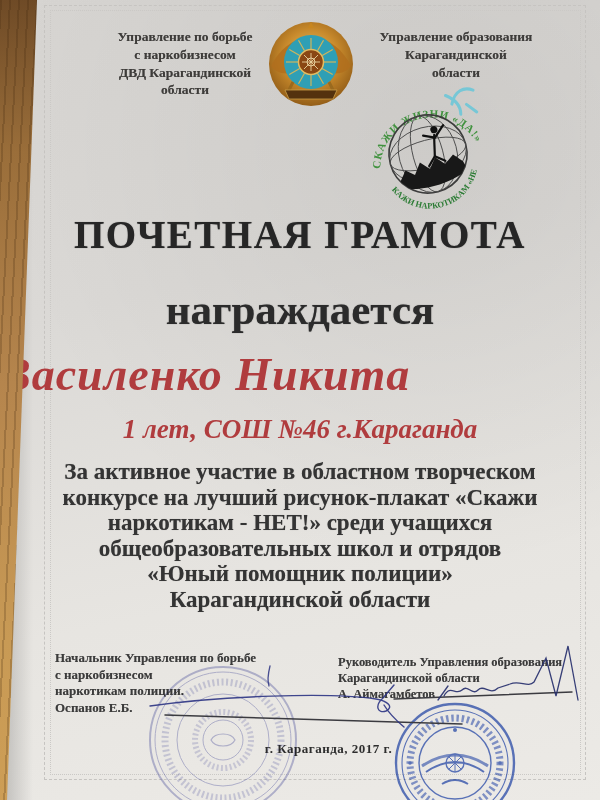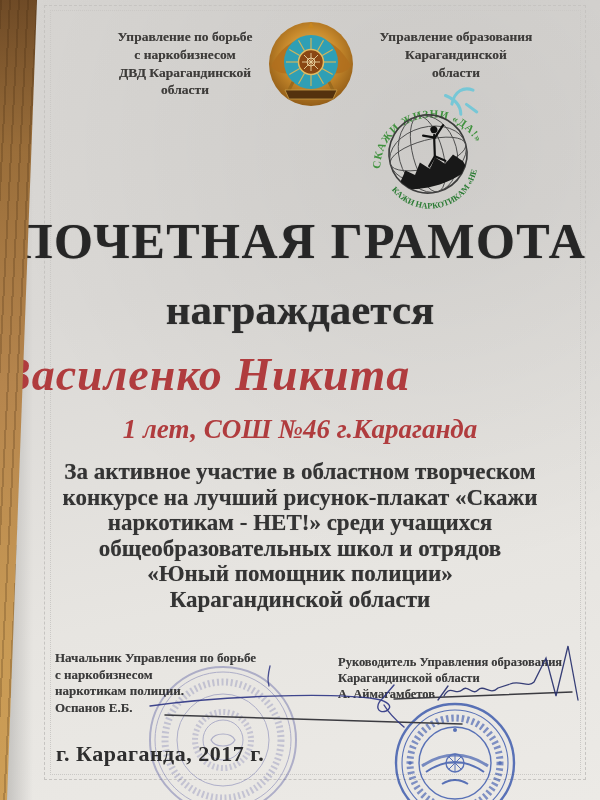--- a/index.html
+++ b/index.html
@@ -19,37 +19,37 @@
     border:1px dashed #c6c4c1;}
   .border-inner{position:absolute;left:50px;top:10px;right:19px;bottom:25px;
     border:1px dotted #cbc9c6;}
   .org{position:absolute;text-align:center;font-weight:bold;font-size:13.5px;
     line-height:1.32;color:#3e3c3a;text-shadow:0 0 0.6px rgba(40,40,40,0.45);}
   .org-left{left:60px;top:28px;width:250px;}
   .org-right{left:345px;top:28px;width:222px;}
   .emblem{position:absolute;left:267px;top:20px;width:88px;height:88px;}
   .logo{position:absolute;left:360px;top:86px;width:136px;height:136px;}
   .title{position:absolute;left:0;top:212px;width:600px;text-align:center;
-    font-size:50px;font-weight:bold;letter-spacing:1.5px;color:#262626;
+    font-size:39px;font-weight:bold;letter-spacing:1.5px;color:#262626;
     text-shadow:0 0 1px rgba(20,20,20,0.5);}
   .verb{position:absolute;left:0;top:285px;width:600px;text-align:center;
     font-size:43px;font-weight:bold;color:#2b2b2b;text-shadow:0 0 1px rgba(20,20,20,0.5);}
   .name{position:absolute;left:0;top:348px;width:600px;text-align:left;
     font-size:46px;font-weight:bold;font-style:italic;letter-spacing:1px;color:#b03c3e;}
   .details{position:absolute;left:0;top:414px;width:600px;text-align:center;
     font-size:27px;font-weight:bold;font-style:italic;color:#b03c3e;}
   .citation{position:absolute;left:40px;top:459px;width:520px;text-align:center;
     font-size:23px;font-weight:bold;line-height:25.5px;color:#343434;
     text-shadow:0 0 0.7px rgba(30,30,30,0.45);}
   .sig{position:absolute;font-weight:bold;color:#3b3b3b;
     text-shadow:0 0 0.6px rgba(40,40,40,0.4);}
   .sig-left{left:55px;top:650px;font-size:13px;line-height:16.5px;width:250px;}
   .sig-right{left:338px;top:654px;font-size:12.5px;line-height:16px;width:240px;}
-  .date{position:absolute;left:56px;top:741px;width:545px;text-align:left;
-    font-size:22px;font-weight:bold;letter-spacing:0.5px;color:#2e2e2e;}
+  .date{position:absolute;left:56px;top:741px;width:545px;text-align:center;
+    font-size:13px;font-weight:bold;letter-spacing:0.5px;color:#2e2e2e;}
   .stamp{position:absolute;mix-blend-mode:multiply;}
   .stamp-left{left:145px;top:662px;width:156px;height:156px;opacity:0.5;}
   .stamp-right{left:392px;top:700px;width:126px;height:126px;opacity:0.82;}
   .signatures{position:absolute;left:0;top:628px;width:600px;height:172px;}
 </style>
 </head>
 <body>
 
 <div class="photo">
   <div class="paper">

